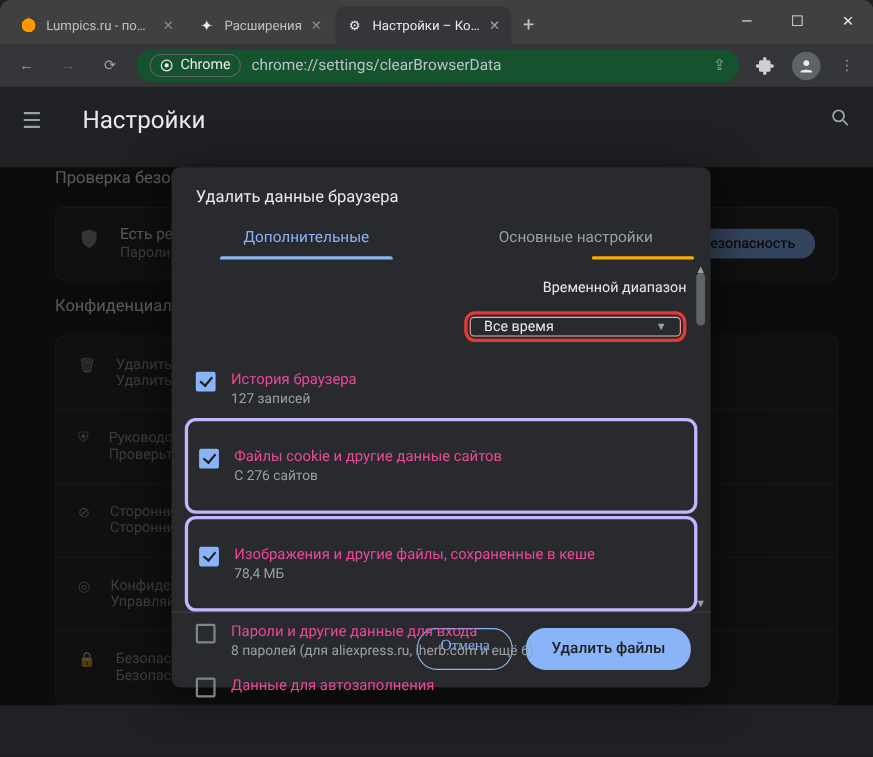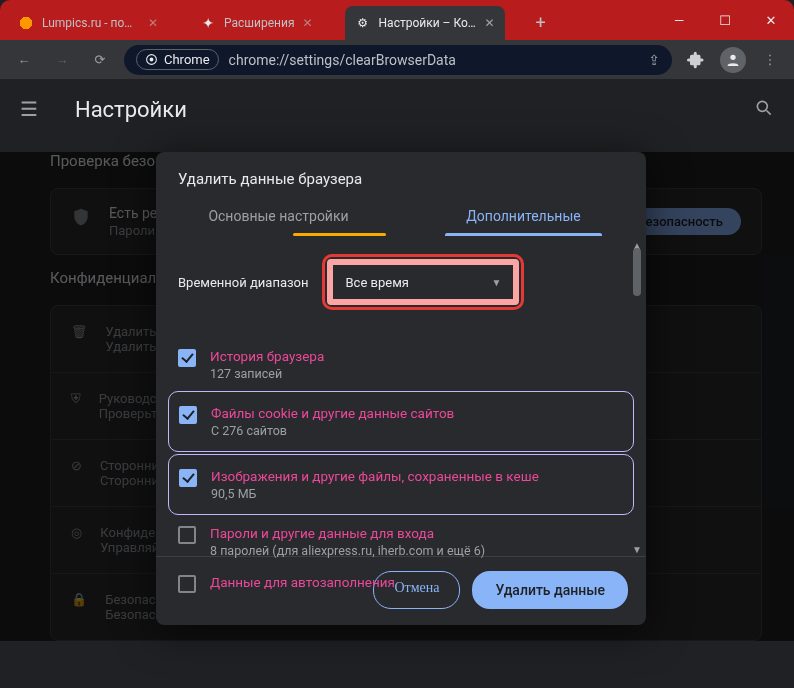--- a/index.html
+++ b/index.html
@@ -7,36 +7,36 @@
     width: 794px; height: 688px;
     background: #202124;
     font-family: "Segoe UI", Roboto, Arial, sans-serif;
     font-size: 13px;
     color: #e8eaed;
     overflow: hidden;
     position: relative;
     border-radius: 10px;
   }
   
-  .titlebar { height: 40px; background: #b91c1c; display:flex; align-items:flex-end; padding-left:8px;gap:20px;}
+  .titlebar { height: 40px; background: #404040; display:flex; align-items:flex-end; padding-left:8px;}
   .tab {
     height: 34px; display:flex; align-items:center; gap:8px; padding:0 10px;
     color:#bdc1c6; border-radius:8px 8px 0 0; margin-right:2px; max-width:160px;
     font-size:12px;
   }
   .tab.active { background:#35363a; color:#e8eaed; }
   .tab .fav { width:16px; height:16px; flex:0 0 16px; border-radius:50%; display:flex;align-items:center;justify-content:center;}
   .tab .x { margin-left:auto; opacity:.6; }
   .tab .label{white-space:nowrap; overflow:hidden; text-overflow:ellipsis; max-width:100px;}
   .newtab { width:28px; text-align:center; color:#bdc1c6; font-size:18px; line-height:34px;}
   .wincontrols { margin-left:auto; display:flex; height:40px; align-items:center;}
   .wincontrols div { width:46px; height:40px; display:flex; align-items:center; justify-content:center; color:#e8eaed;}
   .addrrow { height:40px; background:#35363a; display:flex; align-items:center; gap:10px; padding:0 10px; border-bottom:1px solid #202124;}
   .navicon { width:28px; height:28px; display:flex;align-items:center;justify-content:center; color:#9aa0a6; border-radius:50%; }
-  .addr { flex:1; height:30px; background:#0f172a; border-radius:15px; display:flex; align-items:center; padding:0 12px; gap:10px; color:#bdc1c6; font-size:14px;}
+  .addr { flex:1; height:30px; background:#14532d; border-radius:15px; display:flex; align-items:center; padding:0 12px; gap:10px; color:#bdc1c6; font-size:14px;}
   .chromepill{display:flex;align-items:center;gap:6px;font-size:13px;border:1px solid #5f6368;border-radius:12px;padding:2px 8px;color:#e8eaed;}
   .addr .righticons{margin-left:auto;display:flex;gap:14px;}
   
   .pagebar { height:58px; display:flex; align-items:center; padding:0 20px; gap:24px; color:#e8eaed;}
   .burger{font-size:20px;color:#9aa0a6;}
   .pagetitle{font-size:22px; font-weight:400;margin-left:13px;}
   .searchbtn{margin-left:auto; color:#9aa0a6;}
   .content{ padding:0 32px 0 50px; color:#9aa0a6; position:relative;}
   .section-label{font-size:15px;color:#e8eaed;margin:14px 0 18px;}
   .card{ background:#2a2b2e; border:1px solid #3c4043; border-radius:8px; padding:16px 20px; display:flex; gap:18px; align-items:flex-start; margin-bottom:10px;}
@@ -55,36 +55,36 @@
   .dlg-title{font-size:15px;padding:18px 22px 4px;}
   .tabsrow{display:flex; height:44px; align-items:flex-end;}
   .dtab{flex:1;text-align:center;padding:12px 0;font-size:14px;color:#9aa0a6;position:relative;}
   .dtab.active{color:#8ab4f8;}
   .dtab.active::after{content:"";position:absolute;left:18%;right:18%;bottom:0;height:3px;background:#8ab4f8;border-radius:2px 2px 0 0;}
   .dtab.basic::after{content:"";position:absolute;left:56%;right:6%;bottom:0;height:3px;background:#f9ab00;border-radius:2px;}
   .dlg-body{position:relative;padding:18px 22px 4px; max-height:320px;}
   .scrolltrack{position:absolute;right:2px;top:8px;bottom:4px;width:14px;}
   .scrollthumb{position:absolute;right:3px;top:4px;width:8px;height:48px;background:#5f6368;border-radius:4px;}
   .scrollbtn{position:absolute;right:1px;width:12px;height:12px;color:#9aa0a6;font-size:10px;text-align:center;}
-  .timerange{display:flex;align-items:center;gap:14px;margin-bottom:30px;}
+  .timerange{display:flex;align-items:flex-end;gap:14px;margin-bottom:18px;flex-direction:column;}
   .timerange label{font-size:13px;color:#e8eaed;}
   .select{
-    width:192px;height:46px;border:6px solid #fca5a5;border-radius:4px;
+    width:192px;height:18px;border:1px solid #fca5a5;border-radius:4px;
     display:flex;align-items:center;padding:0 12px;color:#e8eaed;font-size:13px;
   }
   .select .caret{margin-left:auto;font-size:10px;color:#9aa0a6;}
   .redbox{border:3px solid #e53935;border-radius:10px;}
   .red1{padding:2px;}
   .optrow{display:flex;gap:14px;padding:8px 0;align-items:flex-start;}
   .chk{width:18px;height:18px;border-radius:2px;border:2px solid #80868b;flex:0 0 18px;margin-top:1px;position:relative;background:transparent;}
   .chk.checked{background:#8ab4f8;border-color:#8ab4f8;}
   .chk.checked::after{content:"";position:absolute;left:4px;top:0px;width:5px;height:9px;border:solid #202124;border-width:0 2px 2px 0;transform:rotate(40deg);}
   .opt .lbl{color:#ec4899;font-size:13.5px;}
   .opt .sub{color:#9aa0a6;font-size:12.5px;margin-top:2px;}
-  .redwrap{border:1px solid #c4b5fd;border-radius:10px;padding:5px 10px;margin:2px -10px;}
+  .redwrap{border:3px solid #c4b5fd;border-radius:10px;padding:16px 10px;margin:2px -10px;}
   .dlg-footer{display:flex;justify-content:flex-end;gap:12px;padding:14px 18px 16px;border-top:1px solid #3c4043;}
   .btn{border-radius:18px;padding:8px 20px;font-size:14px;font-weight:500;}
   .btn.outline{border:1px solid #8ab4f8;color:#8ab4f8;background:transparent;font-family:Liberation Serif, serif;}
   .btn.primary{background:#8ab4f8;color:#202124;border:3px solid #8ab4f8;}
   .svg{width:1em;height:1em;display:inline-block;}
 </style>
 </head>
 <body>
 
 <div class="titlebar">
@@ -207,22 +207,22 @@
         </div>
     </div>
   </div>
 
   <div class="dimwrap"></div>
 </div>
 
 <div class="dialog">
   <div class="dlg-title">Удалить данные браузера</div>
   <div class="tabsrow">
+    <div class="dtab active"><span>Дополнительные</span></div>
     <div class="dtab basic"><span>Основные настройки</span></div>
-    <div class="dtab active"><span>Дополнительные</span></div>
   </div>
   <div class="dlg-body">
     <div class="scrolltrack">
       <div class="scrollbtn" style="top:-4px">▲</div>
       <div class="scrollthumb"></div>
       <div class="scrollbtn" style="bottom:-4px">▼</div>
     </div>
 
     <div class="timerange">
       <label>Временной диапазон</label>
@@ -249,36 +249,36 @@
               <div class="lbl">Файлы cookie и другие данные сайтов</div>
               <div class="sub">С 276 сайтов</div>
             </div>
           </div>
         </div>
         <div class="redwrap">
           <div class="optrow">
             <div class="chk checked"></div>
             <div class="opt">
               <div class="lbl">Изображения и другие файлы, сохраненные в кеше</div>
-              <div class="sub">90,5 МБ</div>
+              <div class="sub">78,4 МБ</div>
             </div>
           </div>
         </div>
         <div class="optrow">
           <div class="chk"></div>
           <div class="opt">
             <div class="lbl">Пароли и другие данные для входа</div>
             <div class="sub">8 паролей (для aliexpress.ru, iherb.com и ещё 6)</div>
           </div>
         </div>
         <div class="optrow">
           <div class="chk"></div>
           <div class="opt">
             <div class="lbl">Данные для автозаполнения</div>
           </div>
         </div>
       </div>
   </div>
   <div class="dlg-footer">
     <div class="btn outline"><span>Отмена</span></div>
-    <div class="btn primary"><span>Удалить данные</span></div>
+    <div class="btn primary"><span>Удалить файлы</span></div>
   </div>
 </div>
 
 </body></html>

